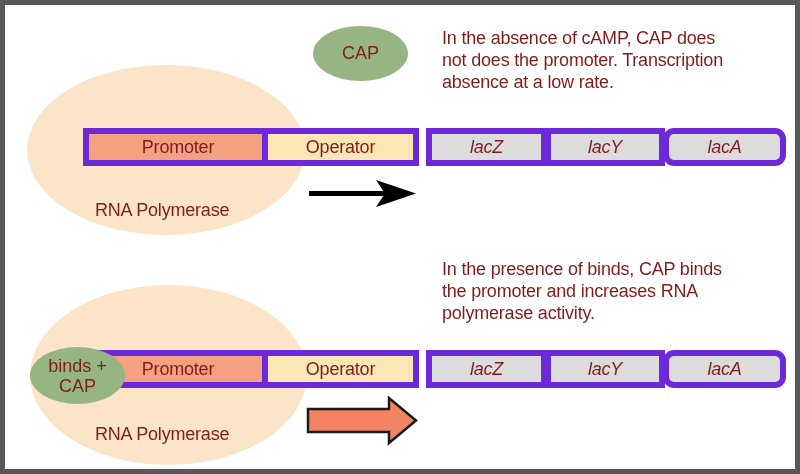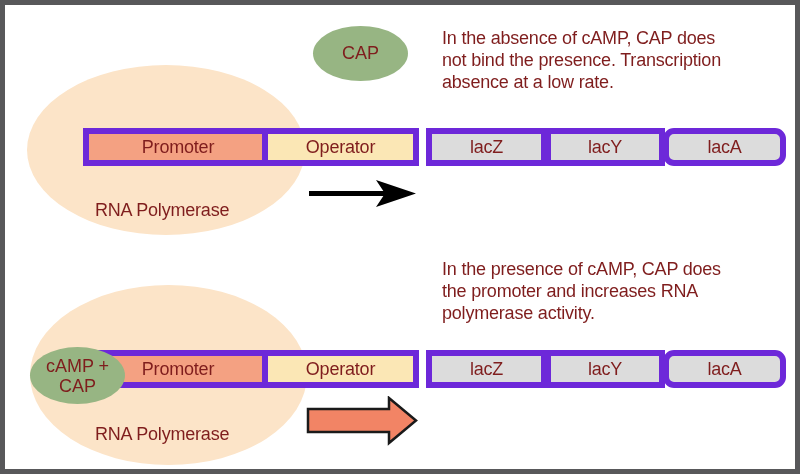--- a/index.html
+++ b/index.html
@@ -19,21 +19,21 @@
   .caption{
     font-size:18px;line-height:22px;z-index:1;letter-spacing:-0.2px;
   }
   .caption span{display:block;white-space:nowrap;}
   .gene-row{z-index:2;}
   .gbox{
     position:absolute;top:0;height:38px;box-sizing:border-box;
     border:6px solid #6d28d9;display:flex;align-items:center;justify-content:center;
     font-size:18px;letter-spacing:-0.2px;
   }
-  .gbox.italic{}
+  .gbox.italic{font-style:italic;}
   .box-promoter{left:0;width:190px;background:#f4a182;}
   .box-operator{left:179px;width:157px;background:#fbe7b5;}
   .box-lacz{left:343px;width:121px;background:#dcdcdc;}
   .box-lacy{left:462px;width:120px;background:#dcdcdc;}
   .box-laca{left:580px;width:123px;background:#dcdcdc;border-radius:11px;}
   .rna-label{font-size:18px;z-index:2;letter-spacing:-0.2px;white-space:nowrap;margin-top:17px;}
   .arrow-wrap{z-index:2;}
 </style>
 </head>
 <body>
@@ -41,21 +41,21 @@
 <div class="canvas">
 
   <div class="abs ellipse poly-ellipse" style="left:22px;top:60px;width:278px;height:170px;"></div>
 
   <div class="abs ellipse green-ellipse" style="left:308px;top:21px;width:95px;height:55px;">
     <span>CAP</span>
   </div>
 
   <div class="abs caption" style="left:437px;top:22px;">
     <span>In the absence of cAMP, CAP does</span>
-    <span>not bind the presence. Transcription</span>
+    <span>not does the promoter. Transcription</span>
     <span>absence at a low rate.</span>
   </div>
 
   <div class="abs gene-row" style="left:78px;top:123px;width:710px;height:38px;">
     <div class="gbox box-promoter">
       <span>Promoter</span>
       </div>
     <div class="gbox box-operator">
       <span>Operator</span>
       </div>
@@ -75,21 +75,21 @@
   <div class="abs arrow-wrap" style="left:303px;top:174px;">
     <svg width="110" height="30" viewBox="0 0 110 30">
       <rect x="1" y="12" width="80" height="5" fill="#000"></rect>
       <polygon points="68,1 108,14.5 68,28 77,14.5" fill="#000"></polygon>
     </svg>
   </div>
 
   <div class="abs ellipse poly-ellipse" style="left:25px;top:280px;width:277px;height:180px;"></div>
 
   <div class="abs caption" style="left:437px;top:253px;">
-    <span>In the presence of cAMP, CAP does</span>
+    <span>In the presence of binds, CAP binds</span>
     <span>the promoter and increases RNA</span>
     <span>polymerase activity.</span>
   </div>
 
   <div class="abs gene-row" style="left:78px;top:345px;width:710px;height:38px;">
     <div class="gbox box-promoter">
       <span>Promoter</span>
       </div>
     <div class="gbox box-operator">
       <span>Operator</span>
@@ -99,21 +99,21 @@
       </div>
     <div class="gbox box-lacy italic">
       <span>lacY</span>
       </div>
     <div class="gbox box-laca italic">
       <span>lacA</span>
       </div>
   </div>
 
   <div class="abs ellipse green-ellipse" style="left:25px;top:342px;width:95px;height:57px;line-height:20px;">
-    <span>cAMP +</span>
+    <span>binds +</span>
     <span>CAP</span>
   </div>
 
   <div class="abs rna-label" style="left:90px;top:402px;">RNA Polymerase</div>
 
   <div class="abs arrow-wrap" style="left:300px;top:391px;">
     <svg width="115" height="50" viewBox="0 0 115 50">
       <polygon points="3,13 84,13 84,2 111,24.5 84,47 84,36 3,36" fill="#f28465" stroke="#1a1a1a" stroke-width="2.5" stroke-linejoin="miter"></polygon>
     </svg>
   </div>

